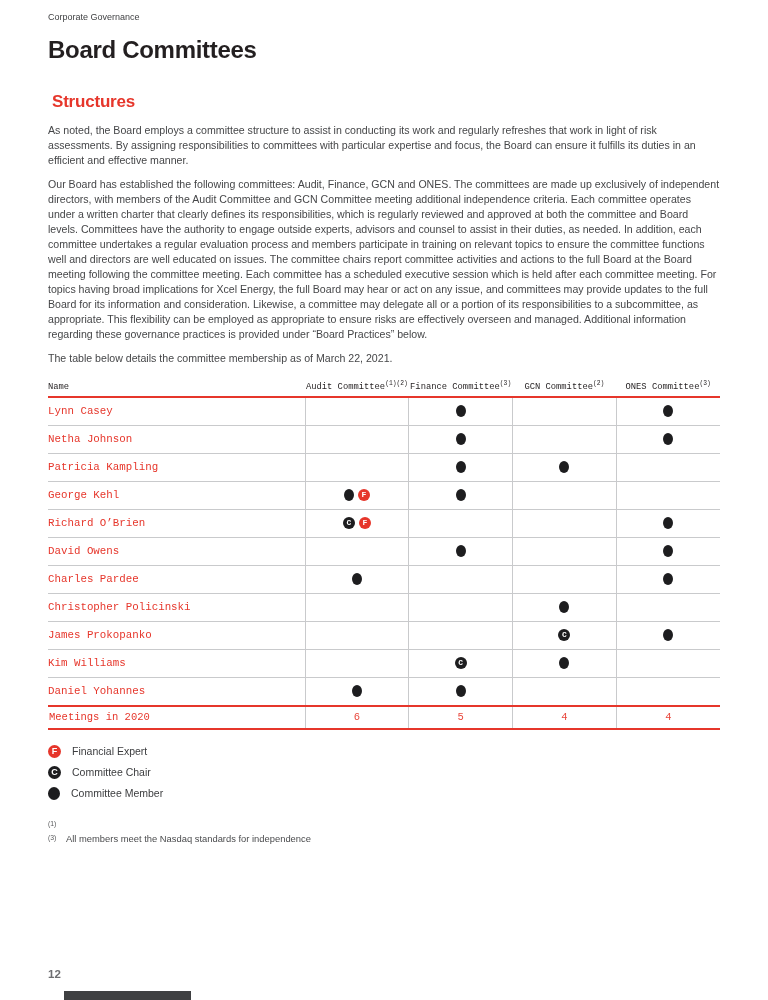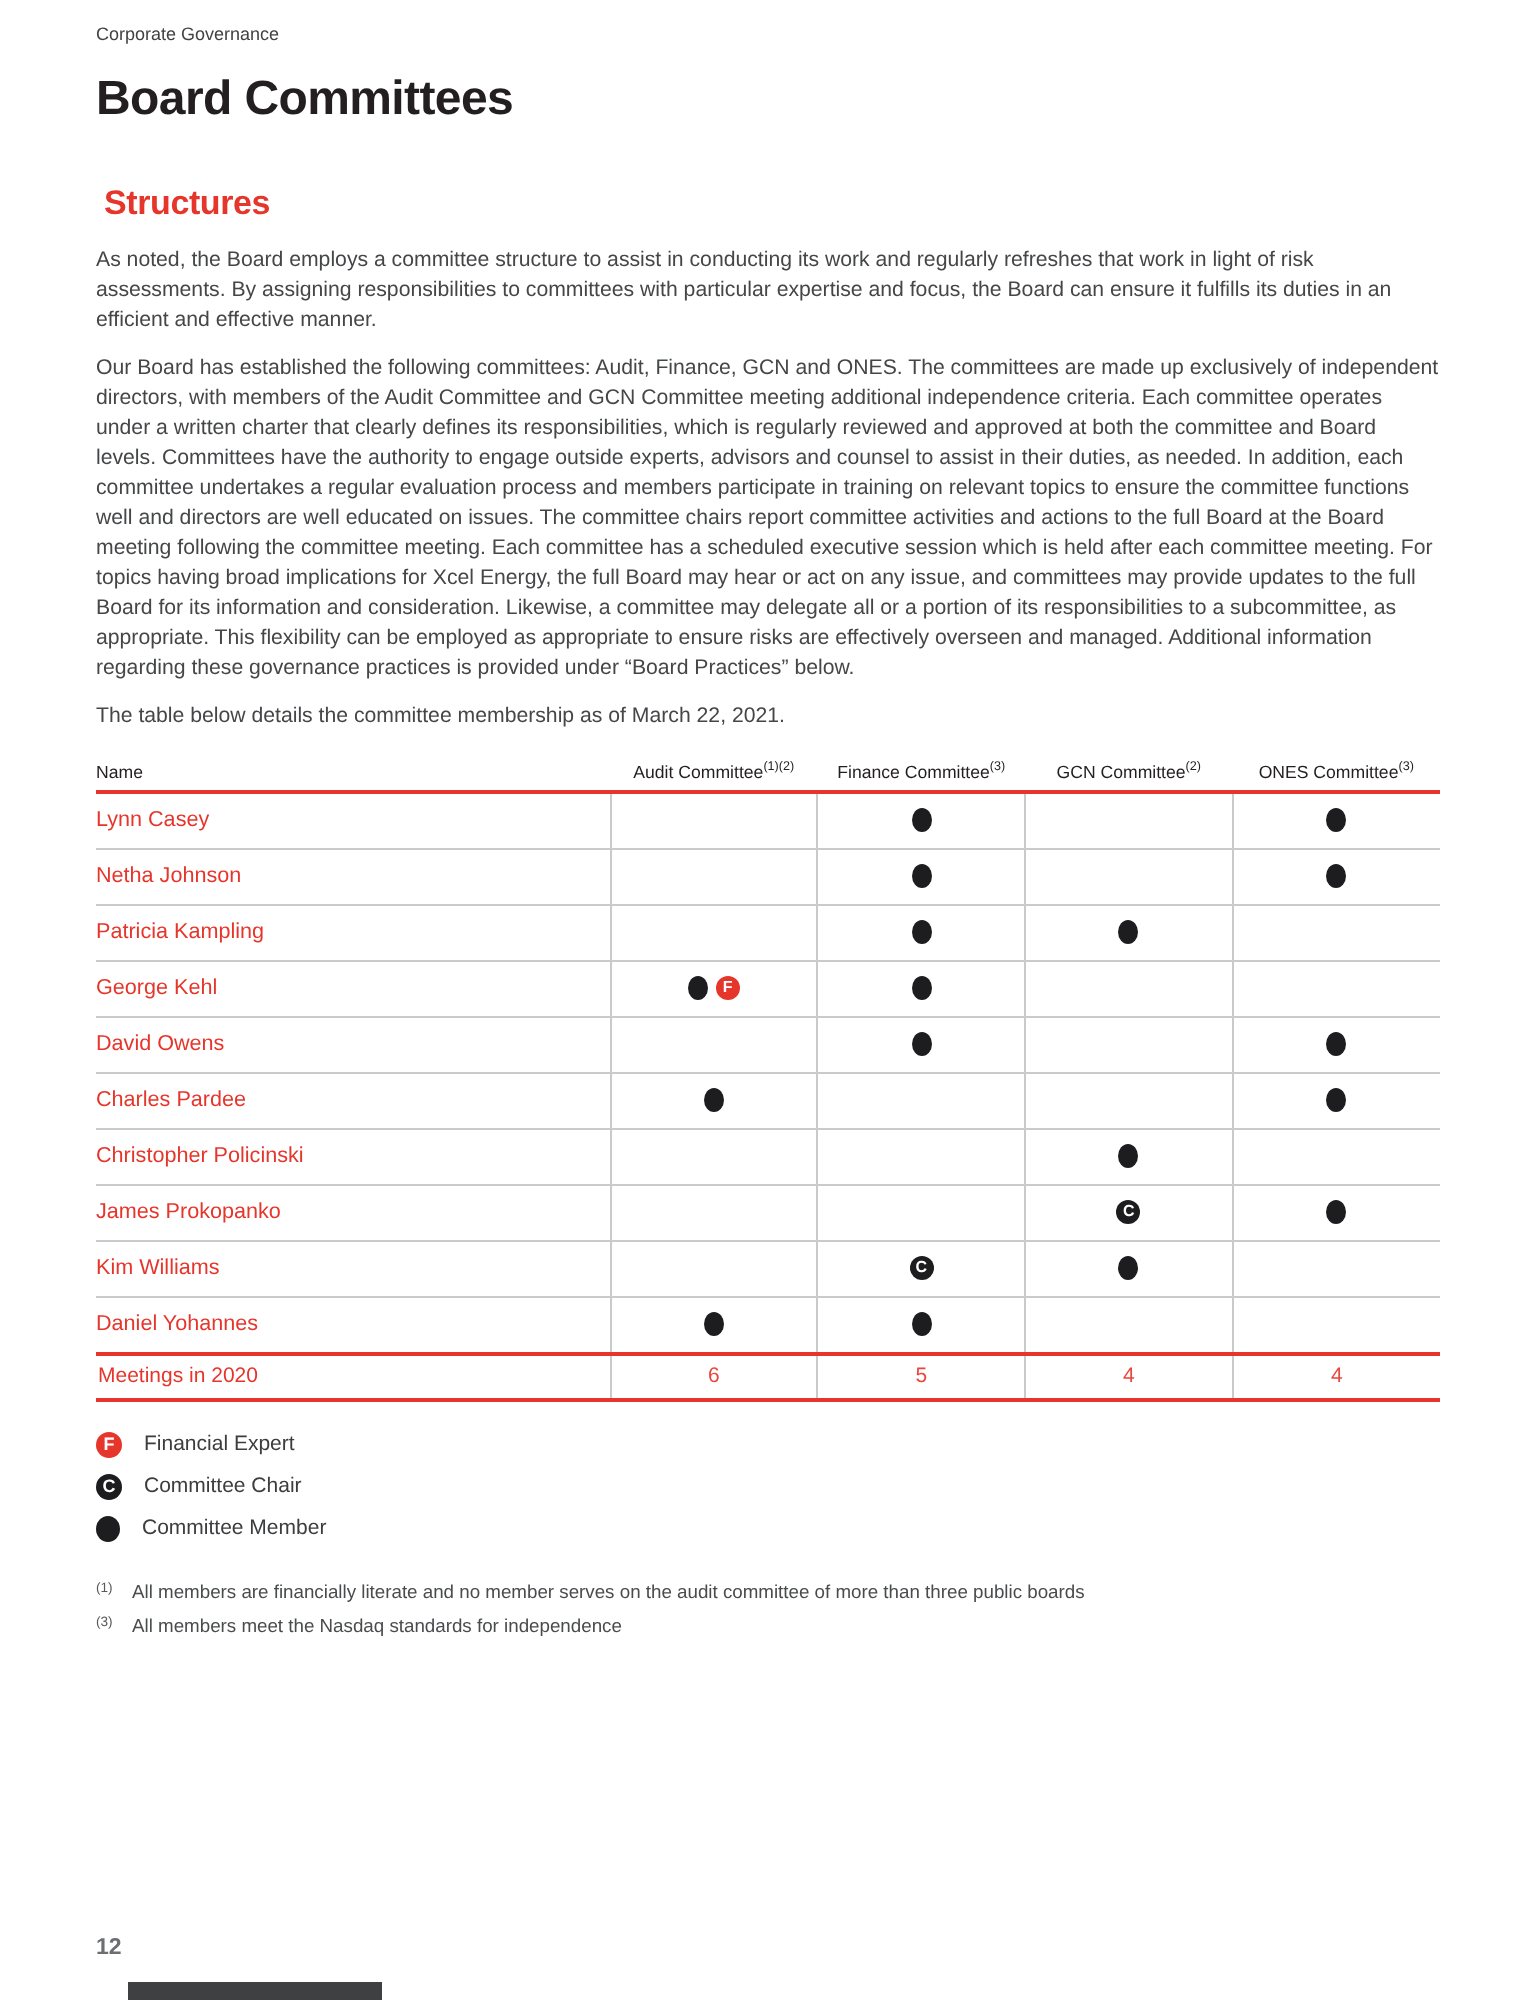--- a/index.html
+++ b/index.html
@@ -11,21 +11,21 @@
   .page{position:absolute;inset:0;padding:12px 48px 0 48px;box-sizing:border-box;}
 
   .eyebrow{font-size:9px;color:#414244;}
   .doc-title{font-size:24px;line-height:26px;color:#231f20;font-weight:bold;letter-spacing:-0.3px;margin:15px 0 0 0;}
   .section-heading{font-size:17px;color:#e6362b;font-weight:bold;letter-spacing:-0.2px;margin:29px 0 11px 4px;}
   .section-heading.ma{margin-top:21px;}
 
   .para{font-size:10.6px;line-height:15px;color:#454648;margin:0 0 9px 0;}
 
   
-  table.committees{width:672px;border-collapse:collapse;table-layout:fixed;margin-top:14px;}
+  table.committees{width:672px;border-collapse:collapse;table-layout:fixed;margin-top:14px;font-family:Liberation Mono, monospace;}
   table.committees th{
     font-size:8.8px;font-weight:normal;color:#231f20;padding:0 0 4px 0;vertical-align:bottom;
     border-bottom:2px solid #e6362b;
   }
   th.col-name{text-align:left;width:257px;}
   th.col-com{text-align:center;}
   th .hsup{font-size:6.3px;vertical-align:super;}
   td.name{font-size:10.8px;color:#e6362b;text-align:left;padding:0;}
   tbody td{height:25px;border-top:1px solid #c9cacc;vertical-align:middle;}
   tbody tr:first-child td{border-top:none;}
@@ -155,20 +155,40 @@
             </span>
           </td>
           <td class="sym">
             <span class="syms"></span>
           </td>
           <td class="sym">
             <span class="syms"></span>
           </td>
         </tr>
         <tr>
+          <td class="name">Richard O’Brien</td>
+          <td class="sym">
+            <span class="syms">
+              <span class="badge chair">C</span>
+              <span class="badge expert">F</span>
+            </span>
+          </td>
+          <td class="sym">
+            <span class="syms"></span>
+          </td>
+          <td class="sym">
+            <span class="syms"></span>
+          </td>
+          <td class="sym">
+            <span class="syms">
+              <span class="dot"></span>
+            </span>
+          </td>
+        </tr>
+        <tr>
           <td class="name">David Owens</td>
           <td class="sym">
             <span class="syms"></span>
           </td>
           <td class="sym">
             <span class="syms">
               <span class="dot"></span>
             </span>
           </td>
           <td class="sym">
@@ -294,21 +314,20 @@
       </div>
       <div class="legend-row">
         <span class="dot"></span>
         <span class="legend-label">Committee Member</span>
       </div>
     </div>
 
   <div class="footnotes">
       <div class="footnote-row">
         <span class="fn-marker">(1)</span>
-        <span class="fn-text">All members are financially literate and no member serves on the audit committee of more than three public boards</span>
       </div>
       <div class="footnote-row">
         <span class="fn-marker">(3)</span>
         <span class="fn-text">All members meet the Nasdaq standards for independence</span>
       </div>
     </div>
 
 
 </div>
 

